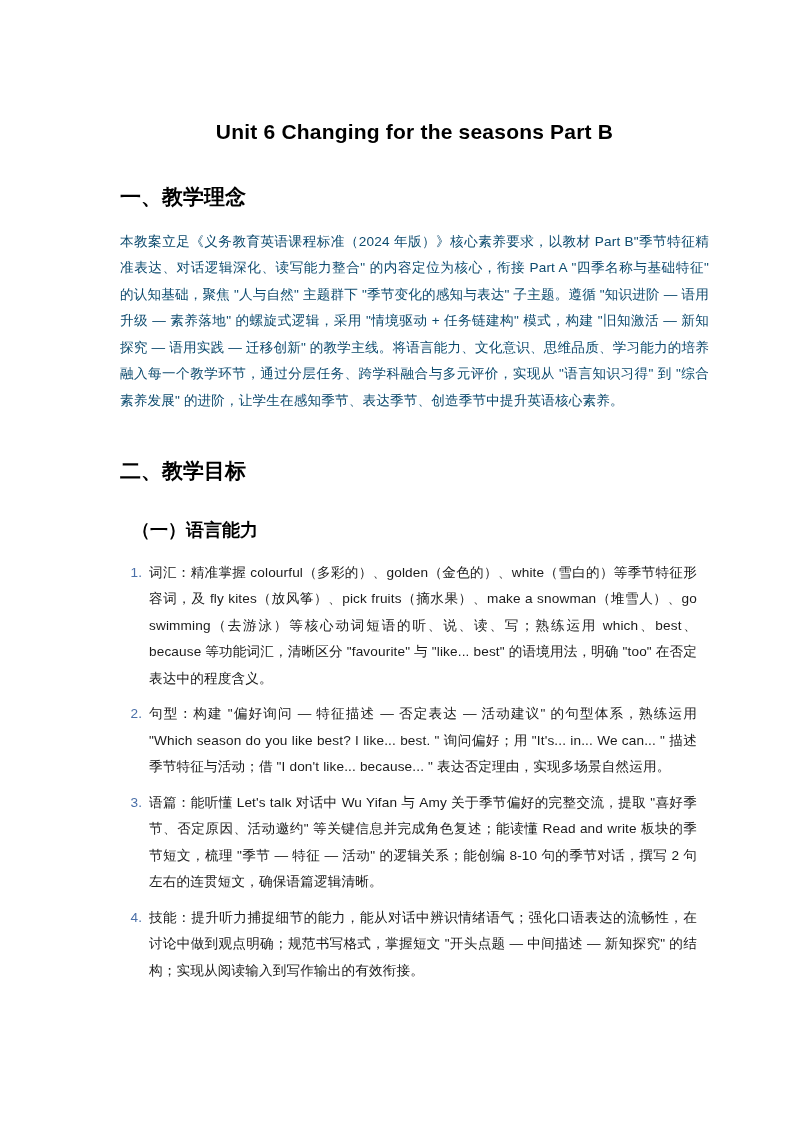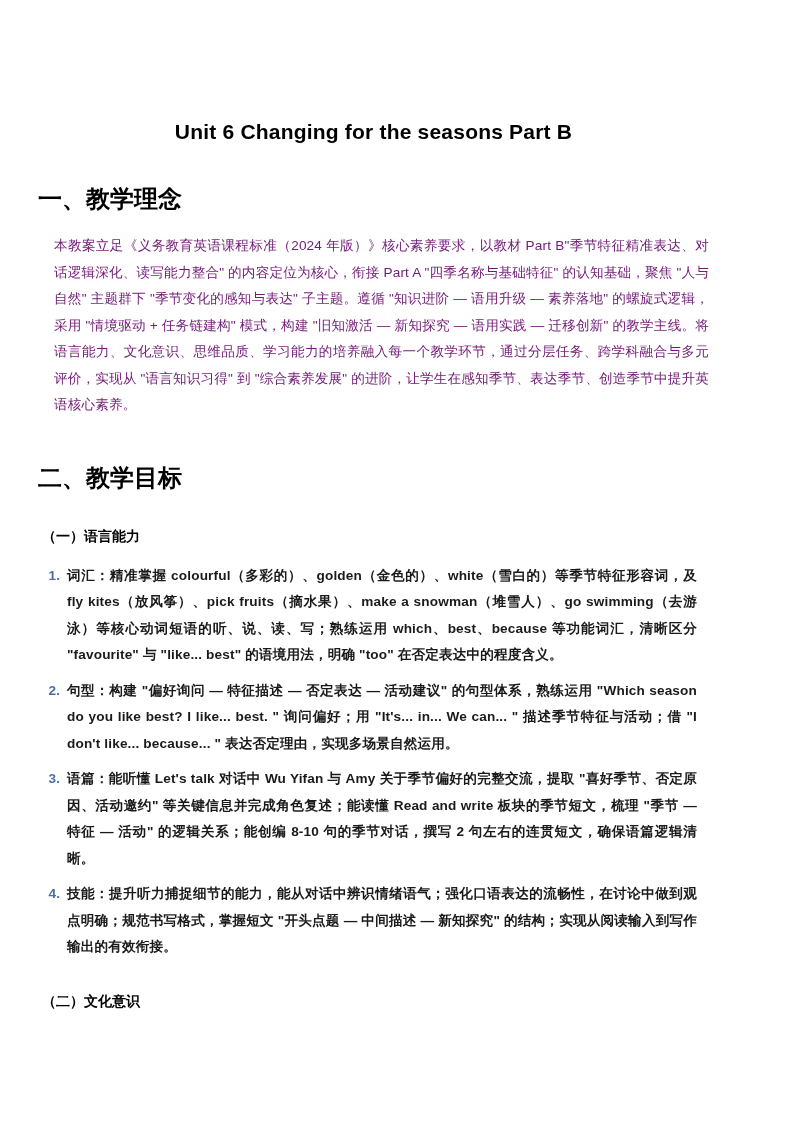--- a/index.html
+++ b/index.html
@@ -11,63 +11,62 @@
     width: 794px;
     height: 1123px;
     font-family: "Liberation Sans", "DejaVu Sans", sans-serif;
     color: #000000;
     overflow: hidden;
   }
   .page {
     box-sizing: border-box;
     width: 794px;
     min-height: 1123px;
-    padding: 118px 85px 80px 38px;
+    padding: 118px 85px 80px 120px;
     background: #ffffff;
   }
   .doc-title {
     font-size: 21px;
     font-weight: bold;
     text-align: center;
     letter-spacing: 0.2px;
     margin: 0 0 36px 0;
     line-height: 1.3;
     color: #000000;
   }
   .h-level1 {
-    font-size: 24px;
+    font-size: 21px;
     font-weight: bold;
     margin: 0 0 16px 0;
     line-height: 1.5;
     color: #000000;
   }
   .h-level1.spaced-top {
     margin-top: 41px;
   }
   .h-level2 {
-    font-size: 14px;
+    font-size: 18px;
     font-weight: bold;
-    margin: 30px 0 16px 4px;
+    margin: 30px 0 16px 12px;
     line-height: 1.5;
     color: #000000;
   }
   .body-para {
     font-size: 13.6px;
     line-height: 1.95;
-    margin: 0 0 6px 16px;
+    margin: 0 0 6px 0;
     text-align: justify;
     text-justify: inter-ideograph;
-    color: #701a75;
+    color: #0c4a6e;
     letter-spacing: 0.15px;
   }
   ol.num-list {
     margin: 4px 12px 0 0;
     padding-left: 26px;
     list-style-position: outside;
-    font-weight: bold;
   }
   ol.num-list > li {
     font-size: 13.6px;
     line-height: 1.95;
     margin-bottom: 9px;
     color: #4a6fa8;
     text-align: justify;
     text-justify: inter-ideograph;
     letter-spacing: 0.15px;
     padding-left: 3px;
@@ -100,15 +99,14 @@
       <span class="li-text">句型：构建 "偏好询问 — 特征描述 — 否定表达 — 活动建议" 的句型体系，熟练运用 "Which season do you like best? I like... best. " 询问偏好；用 "It's... in... We can... " 描述季节特征与活动；借 "I don't like... because... " 表达否定理由，实现多场景自然运用。</span>
     </li>
     <li>
       <span class="li-text">语篇：能听懂 Let's talk 对话中 Wu Yifan 与 Amy 关于季节偏好的完整交流，提取 "喜好季节、否定原因、活动邀约" 等关键信息并完成角色复述；能读懂 Read and write 板块的季节短文，梳理 "季节 — 特征 — 活动" 的逻辑关系；能创编 8-10 句的季节对话，撰写 2 句左右的连贯短文，确保语篇逻辑清晰。</span>
     </li>
     <li>
       <span class="li-text">技能：提升听力捕捉细节的能力，能从对话中辨识情绪语气；强化口语表达的流畅性，在讨论中做到观点明确；规范书写格式，掌握短文 "开头点题 — 中间描述 — 新知探究" 的结构；实现从阅读输入到写作输出的有效衔接。</span>
     </li>
   </ol>
 
-  <h3 class="h-level2">（二）文化意识</h3>
 
 </div>
 
 </body></html>

